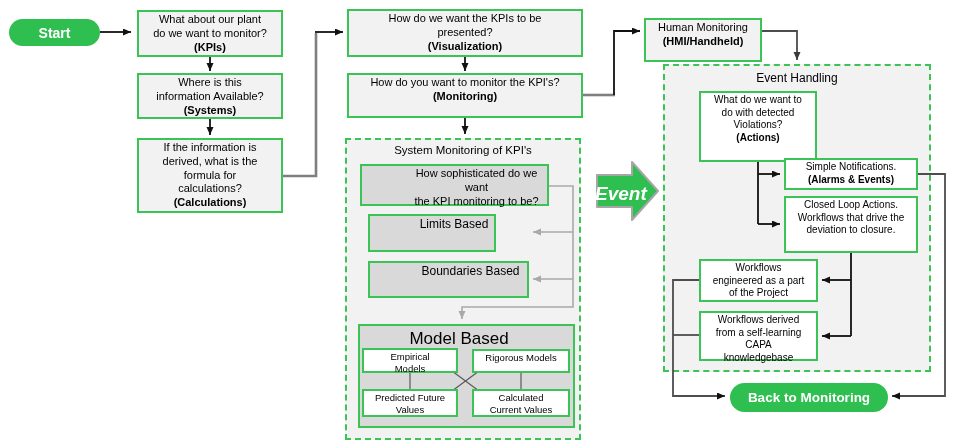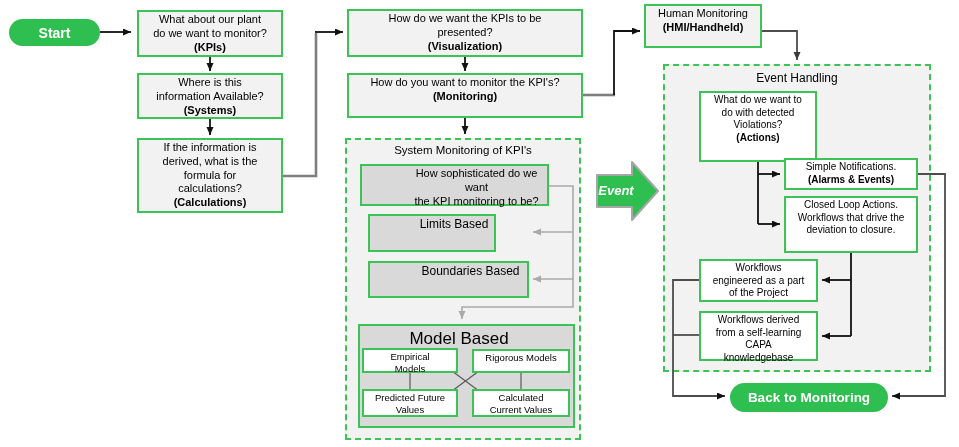--- a/index.html
+++ b/index.html
@@ -20,21 +20,21 @@
   .f10{font-size:10px;}
   .f95{font-size:9.5px;line-height:1.3;}
   .modelbox{position:absolute;box-sizing:border-box;background:var(--midgray);
             border:2px solid var(--gborder);z-index:1;}
   .ctitle{position:absolute;text-align:center;font-size:12px;z-index:3;}
   .pill{position:absolute;background:var(--green);color:#fff;font-weight:bold;
         display:flex;align-items:center;justify-content:center;z-index:4;}
   #start-pill{left:9px;top:19px;width:91px;height:27px;border-radius:14px;font-size:14px;}
   #back-pill{left:730px;top:383px;width:158px;height:29px;border-radius:15px;font-size:13.5px;}
   #event-label{position:absolute;left:595px;top:183px;width:42px;text-align:center;
-               color:#fff;font-weight:bold;font-style:italic;font-size:13px;z-index:4;}
+               color:#fff;font-weight:bold;font-style:italic;font-size:19px;z-index:4;}
 </style>
 </head>
 <body>
 
 <div id="stage" style="--green: #2FBE50; --gborder: #3CC356; --light: #F2F2F2; --midgray: #D9D9D9;">
 
   <div class="container" style="left:345px;top:138px;width:236px;height:302px"></div>
   <div class="container" style="left:663px;top:64px;width:268px;height:308px"></div>
 
   <div class="modelbox" style="left:358px;top:324px;width:217px;height:104px"></div>
@@ -150,21 +150,21 @@
   </div>
   <div class="node whitefill f95" style="left:362px;top:389px;width:96px;height:28px">
     <span>Predicted Future
 Values</span>
   </div>
   <div class="node whitefill f95" style="left:472px;top:389px;width:98px;height:28px">
     <span>Calculated
 Current Values</span>
   </div>
 
-  <div class="node f11" style="left:644px;top:4px;width:118px;height:44px">
+  <div class="node f11" style="left:644px;top:18px;width:118px;height:44px">
     <span>Human Monitoring</span>
     <b>(HMI/Handheld)</b>
   </div>
   <div class="node whitefill f10" style="left:699px;top:91px;width:118px;height:71px">
     <span>What do we want to
 do with detected
 Violations?</span>
     <b>(Actions)</b>
   </div>
   <div class="node whitefill f10" style="left:784px;top:158px;width:134px;height:32px">

